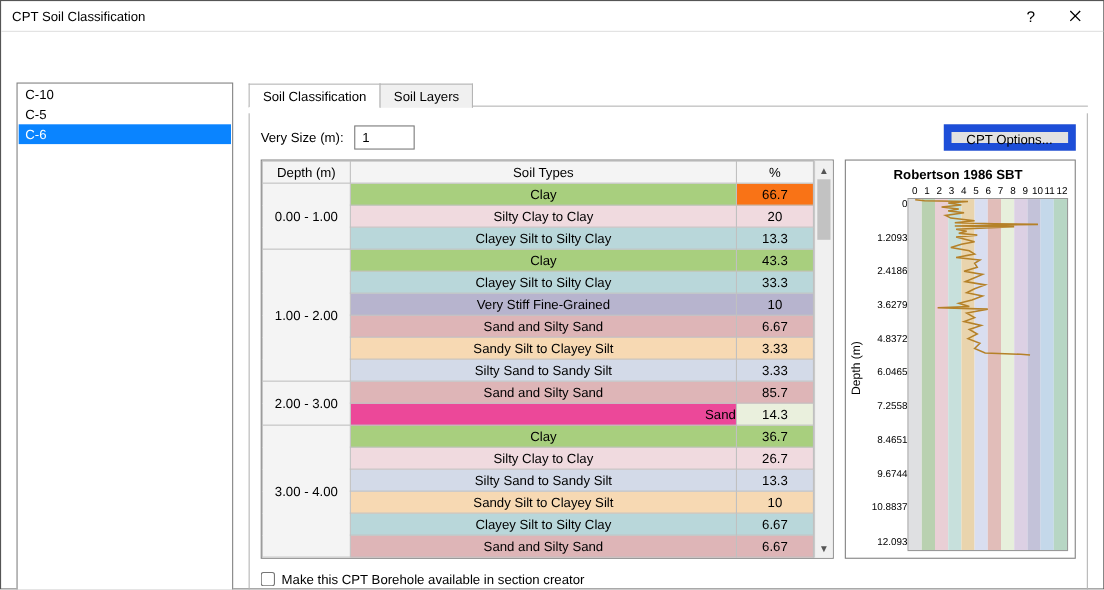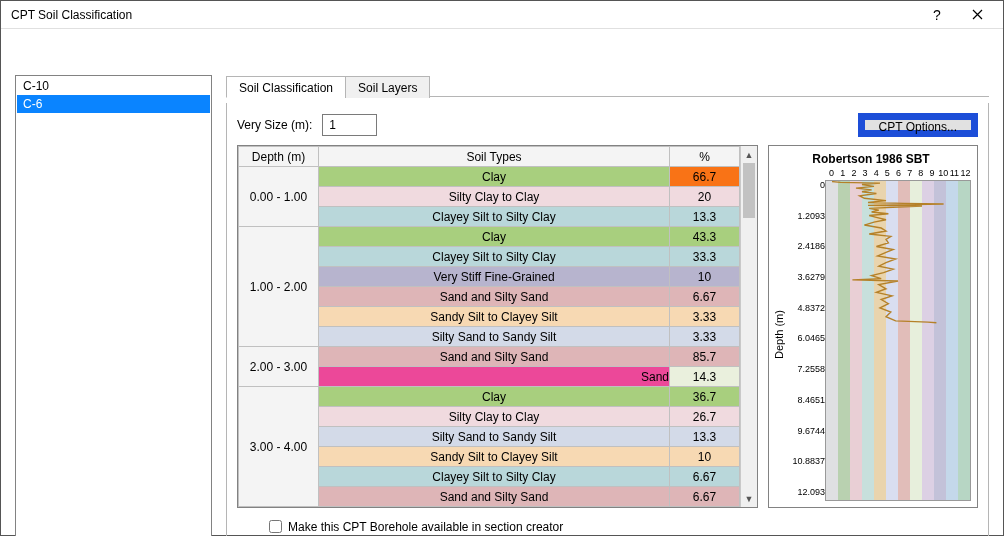--- a/index.html
+++ b/index.html
@@ -219,21 +219,20 @@
 }
 .bands div { flex:1; }
 .plot svg {
   position:absolute; inset:0;
 }
 .checkbox-row {
   display:flex;
   align-items:flex-start;
   gap:6px;
   padding-top:4px;
-  margin-left:32px;
 }
 .checkbox-row input { margin:0; }
 .footer {
   display:flex;
   justify-content:flex-end;
   gap:8px;
   padding: 4px 14px 12px 14px;
 }
 .footer .btn { width: 74px; text-align:center; }
 .footer .ok { border-color:#3b78c4; }
@@ -249,20 +248,21 @@
       <svg width="11" height="11" viewBox="0 0 11 11">
           <path d="M1 1 L10 10 M10 1 L1 10" stroke="#000" stroke-width="1.2"></path>
         </svg>
     </div>
   </div>
 
   <div class="content">
 
     <div class="sidebar" id="sidebar">
         <div class="sidebar-item">C-10</div>
+        <div class="sidebar-item">C-5</div>
         <div class="sidebar-item selected">C-6</div>
       </div>
 
     <div class="main">
 
       <div class="tabs-row" id="tabs">
           <div class="tab active">Soil Classification</div>
           <div class="tab">Soil Layers</div>
         </div>
 

